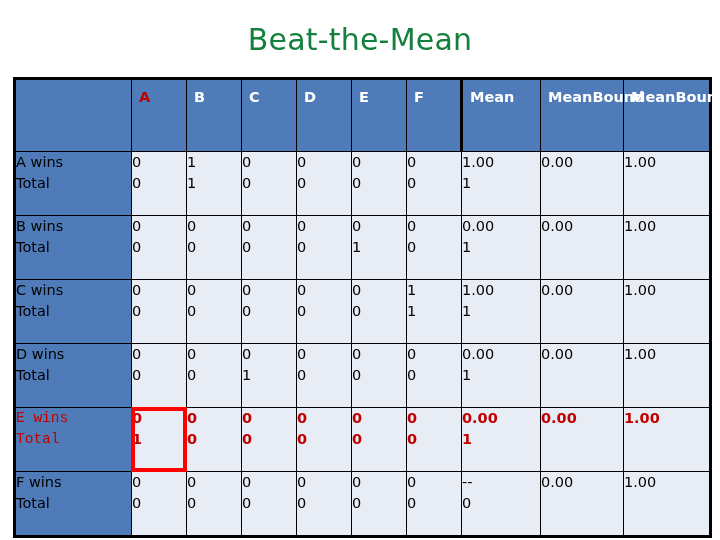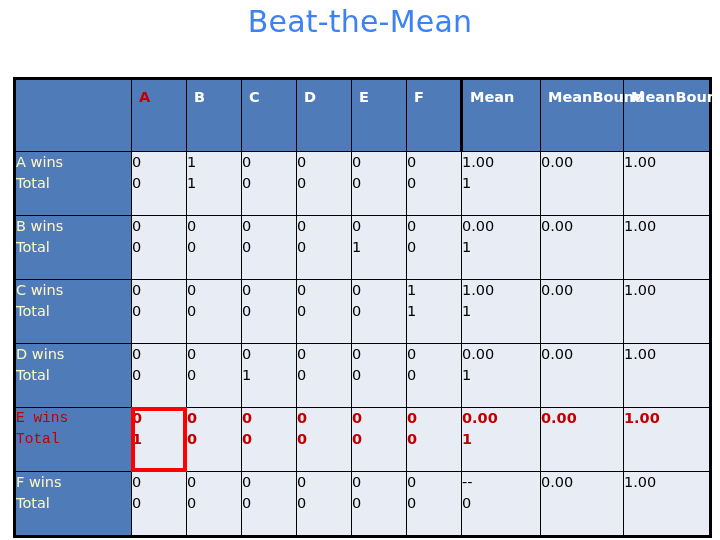--- a/index.html
+++ b/index.html
@@ -12,27 +12,27 @@
     background: #ffffff;
     font-family: "DejaVu Sans", sans-serif;
     overflow: hidden;
     position: relative;
   }
 
   
   #slide-title {
     position: absolute;
     left: 0;
-    top: 4px;
+    top: 22px;
     width: 720px;
     text-align: center;
     font-family: "DejaVu Sans", sans-serif;
     font-size: 30px;
     font-weight: 400;
-    color: #3b82f6;
+    color: #15803d;
     letter-spacing: 0.2px;
     line-height: 36px;
     white-space: nowrap;
   }
 
   
   #grid-wrapper {
     position: absolute;
     left: 13px;
     top: 77px;
@@ -70,21 +70,21 @@
     padding: 9px 0 0 7px;
     vertical-align: top;
     font-family: "DejaVu Sans", sans-serif;
   }
   tr.head td.blank { padding: 0; }
   td.hdr-a { color: #c00000 !important; }
 
   
   td.rowlabel {
     background: #4f7cb8;
-    color: #fef9c3;
+    color: #000000;
     font-size: 14.5px;
     font-weight: bold;
     line-height: 21px;
     padding: 8px 0 0 7px;
     font-family: "DejaVu Sans", sans-serif;
   }
   td.rowlabel.hl { color: #c00000; font-family: Liberation Mono, monospace; }
   td.rowlabel .lbl-line { display: block; white-space: nowrap; }
 
   

